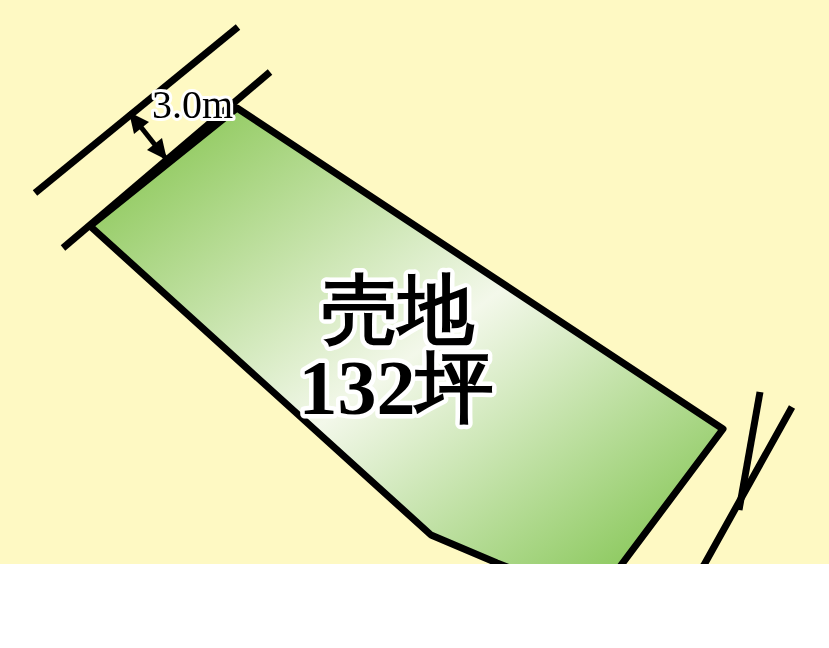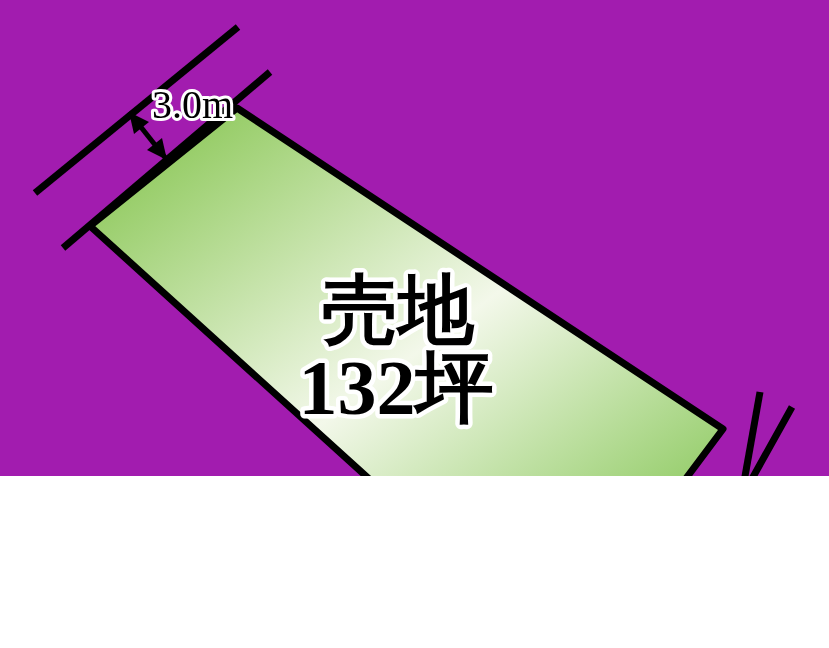--- a/index.html
+++ b/index.html
@@ -3,22 +3,22 @@
 <meta charset="utf-8">
 <style>
   html, body {
     margin: 0;
     padding: 0;
     background: #ffffff;
   }
   .stage {
     position: relative;
     width: 829px;
-    height: 476px;
-    background: #a21caf;
+    height: 564px;
+    background: #fef9c3;
     overflow: hidden;
   }
   svg { display: block; }
   .road-line {
     fill: none;
     stroke: #000000;
     stroke-width: 7;
     stroke-linecap: butt;
     stroke-linejoin: round;
   }

